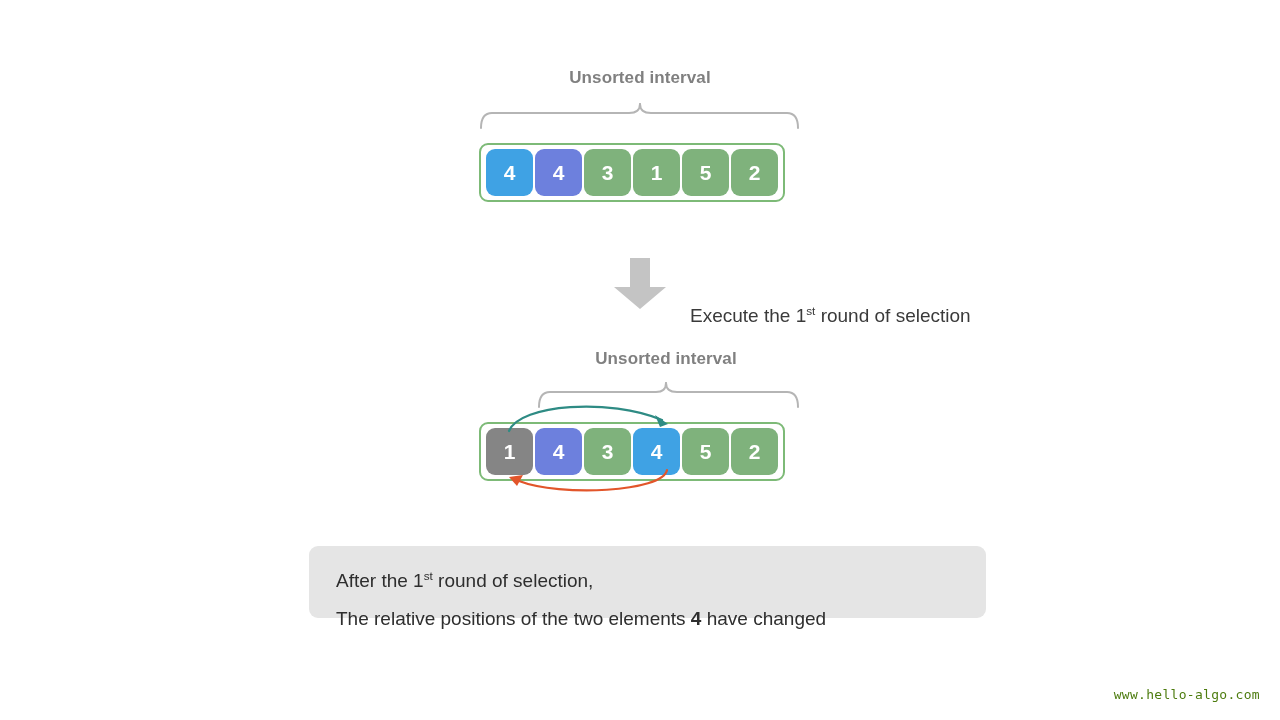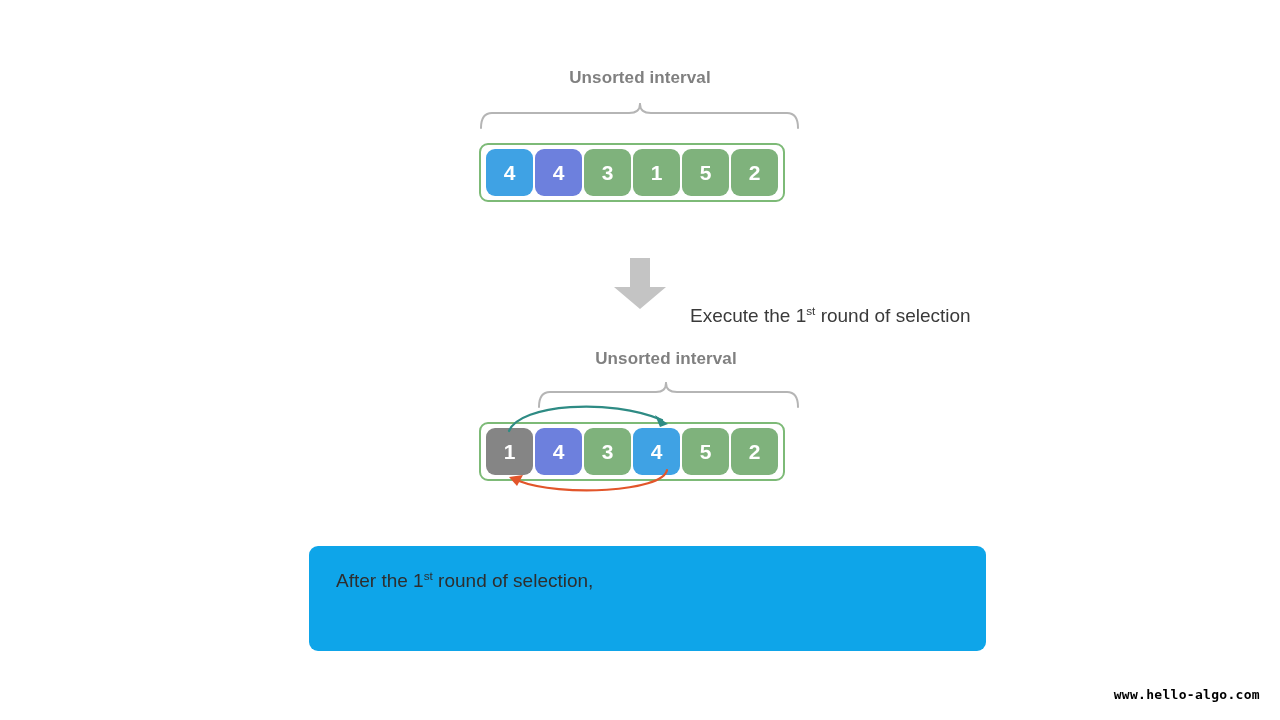--- a/index.html
+++ b/index.html
@@ -88,22 +88,22 @@
     vertical-align: super;
     line-height: 0;
   }
 
   
   .caption {
     position: absolute;
     left: 309px;
     top: 546px;
     width: 677px;
-    height: 105px;
-    background: #0ea5e9;
+    height: 72px;
+    background: #e5e5e5;
     border-radius: 9px;
     box-sizing: border-box;
     padding: 16px 0 0 27px;
   }
   .caption-line {
     font-size: 19px;
     color: #2e2e2e;
     line-height: 38px;
     white-space: nowrap;
   }
@@ -114,23 +114,22 @@
   }
   .caption-line b { font-weight: bold; }
 
   
   .watermark {
     position: absolute;
     right: 20px;
     bottom: 18px;
     font-family: "DejaVu Sans Mono", monospace;
     font-size: 13px;
-    color: #000000;
+    color: #4d7c0f;
     letter-spacing: .3px;
-    font-weight: bold;
   }
 </style>
 </head>
 <body>
 
 <div class="stage">
 
   <div class="interval-label" style="left:640px; top:68px;">Unsorted interval</div>
 
   <div class="array-box" style="left:479px; top:143px;">
@@ -183,17 +182,20 @@
     <g>
       <path d="M667,470 C663,492 560,497 519,481" fill="none" stroke="#e2552a" stroke-width="2.2" stroke-linecap="round"></path>
       <path d="M509,477 L523,475 L517,486 Z" fill="#e2552a"></path>
     </g>
   </svg>
 
   <div class="caption">
     <div class="caption-line">
       <span>After the </span><span>1</span><sup>st</sup><span> round of selection,</span>
     </div>
+    <div class="caption-line">
+      <span>The relative positions of the two elements </span><b>4</b><span> have changed</span>
+    </div>
   </div>
 
   <div class="watermark">www.hello-algo.com</div>
 
 </div>
 
 </body></html>

